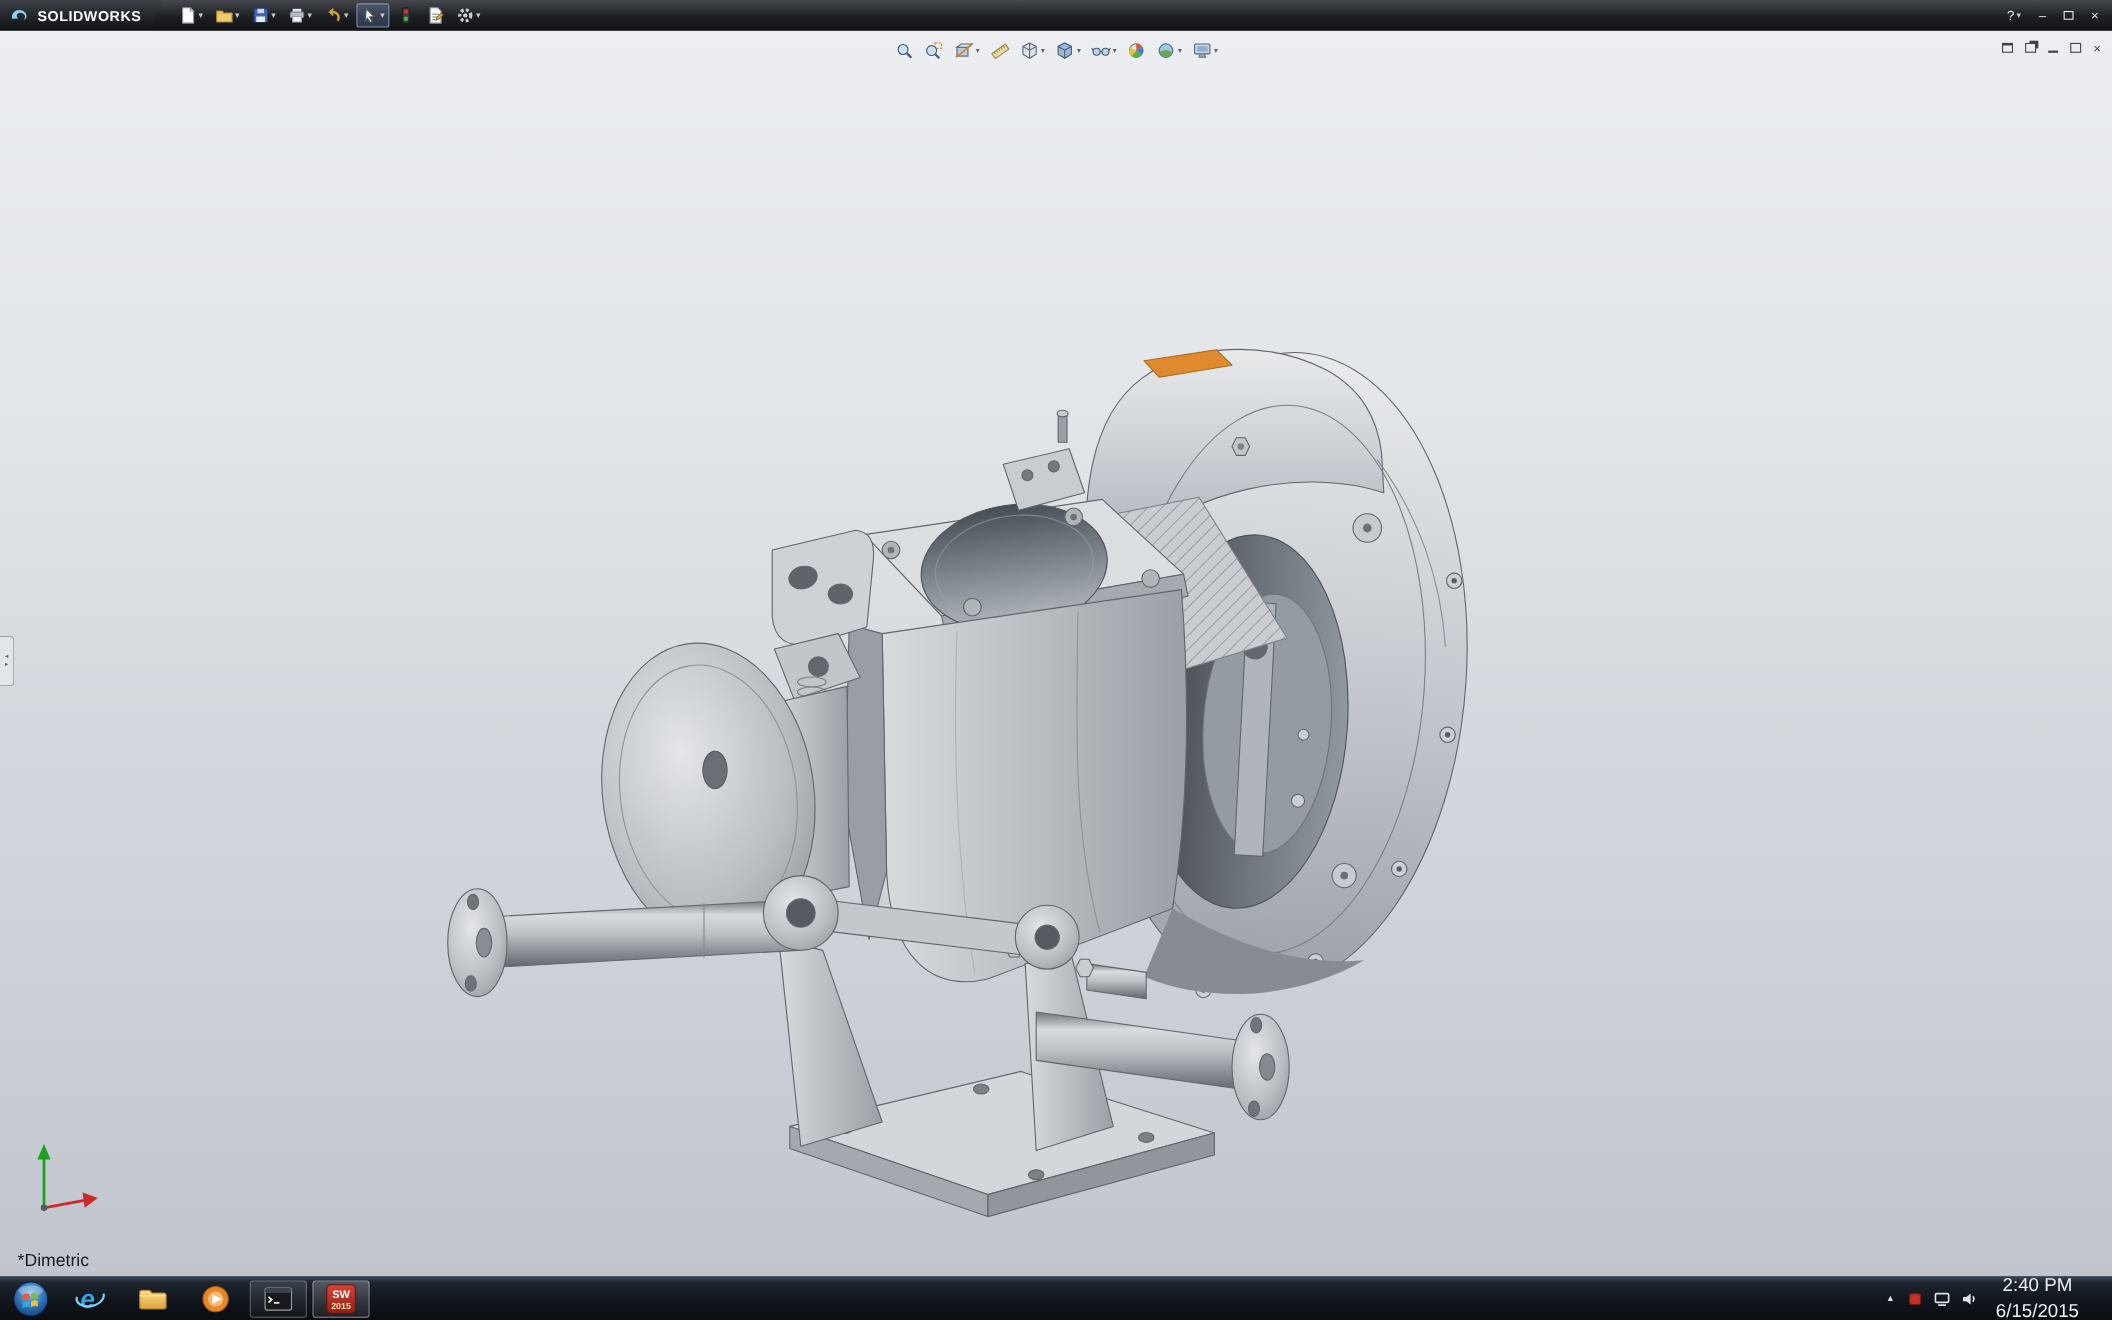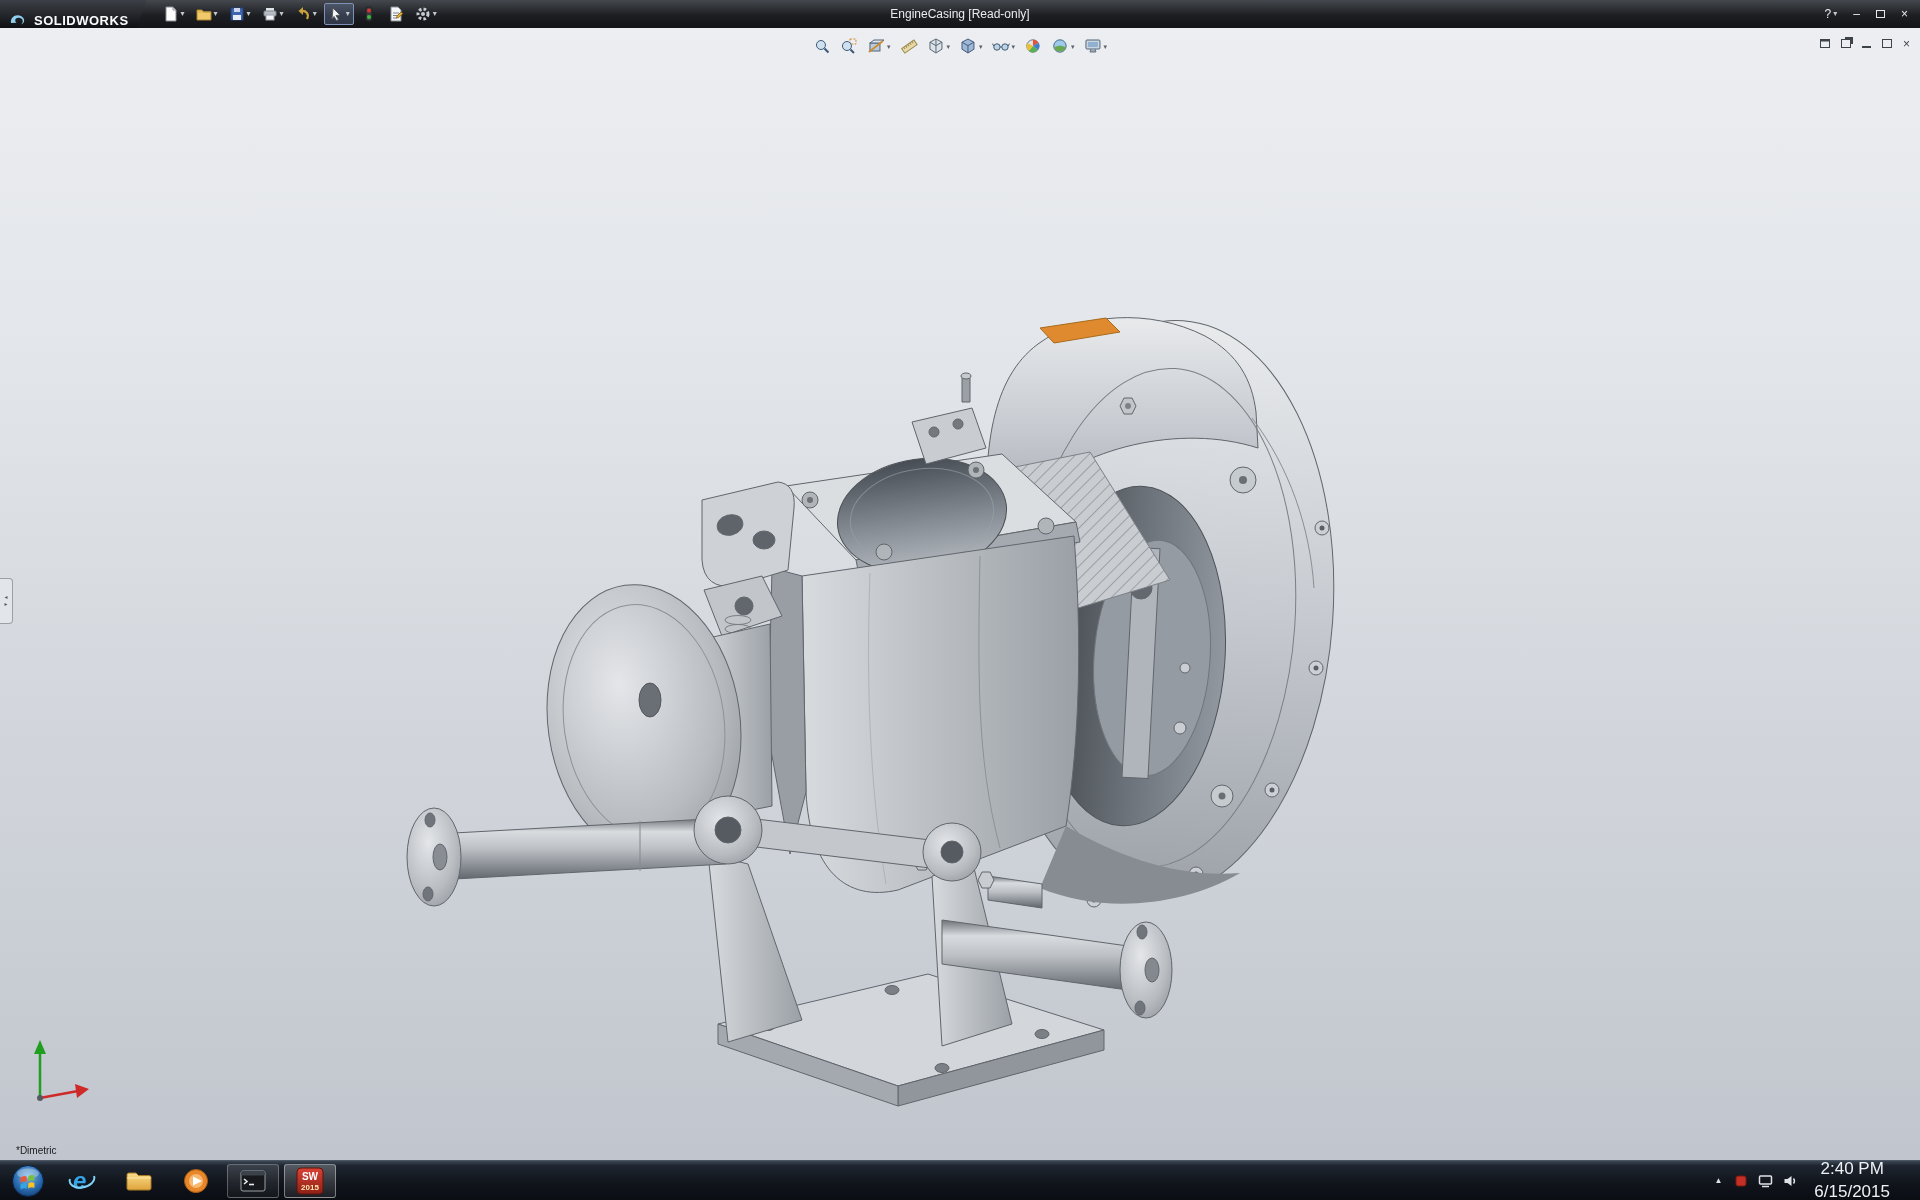--- a/index.html
+++ b/index.html
@@ -1,21 +1,21 @@
 <!DOCTYPE html>
 <html><head>
 <meta charset="utf-8">
 <style>
   * { margin:0; padding:0; box-sizing:border-box; }
   html,body { width:1920px; height:1200px; overflow:hidden; font-family:"Liberation Sans", sans-serif; background:#000; }
   .screen { width:1920px; height:1200px; display:flex; flex-direction:column; }
 
   
   .titlebar { height:28px; flex:0 0 28px; background:linear-gradient(#45484e,#1c1e22 55%,#121418); display:flex; align-items:center; position:relative; color:#eceff2; }
-  .logo { display:flex; align-items:flex-end; gap:6px; height:28px; padding:0 18px 0 8px; background:linear-gradient(#3c3f45,#0e1013); clip-path:polygon(0 0,100% 0,calc(100% - 10px) 100%,0 100%); }
+  .logo { display:flex; align-items:center; gap:6px; height:28px; padding:0 18px 0 8px; background:linear-gradient(#3c3f45,#0e1013); clip-path:polygon(0 0,100% 0,calc(100% - 10px) 100%,0 100%); }
   .logo-text { font-size:13px; font-weight:bold; letter-spacing:.5px; color:#fafbfc; }
   .tb-tools { display:flex; align-items:center; gap:3px; margin-left:12px; z-index:2; }
   .tbtn { display:flex; align-items:center; gap:2px; padding:2px 3px; border-radius:2px; border:1px solid transparent; }
   .tbtn.pressed { border-color:#7d92b6; background:rgba(130,160,210,.25); }
   .caret { font-size:8px; line-height:1; color:#c3c8cf; }
   .tb-title { position:absolute; left:0; right:0; text-align:center; font-size:12px; color:#e8ebee; pointer-events:none; }
   .win-controls { margin-left:auto; display:flex; align-items:center; gap:16px; padding-right:12px; z-index:2; font-size:12px; }
   .wc { display:flex; align-items:center; gap:2px; color:#e8ebee; }
   .restore-box { width:9px; height:8px; border:1.4px solid #e8ebee; display:inline-block; }
 
@@ -29,21 +29,21 @@
 
   .doc-controls { position:absolute; top:8px; right:10px; display:flex; align-items:center; gap:11px; color:#3e434a; font-size:12px; }
   .wbox { width:10px; height:9px; border:1.4px solid #3e434a; display:inline-block; }
   .wbox.tile { box-shadow:inset 0 2.5px 0 -1.1px #3e434a; }
   .wbox.cascade { box-shadow:3px -3px 0 -1px #3e434a; margin-top:3px; }
   .min-dash { width:9px; height:2px; background:#3e434a; display:inline-block; margin-top:8px; }
 
   .fm-tab { position:absolute; left:0; top:550px; width:13px; height:46px; background:#e2e5e9; border:1px solid #9aa0a7; border-left:none; border-radius:0 4px 4px 0; display:flex; flex-direction:column; align-items:center; justify-content:center; font-size:6px; color:#5a5f66; line-height:1.1; }
 
   .triad { position:absolute; left:20px; bottom:46px; }
-  .orientation { position:absolute; left:16px; bottom:4px; font-size:10px; color:#17191b; }
+  .orientation { position:absolute; left:16px; bottom:4px; font-size:16px; color:#17191b; }
 
   
   .taskbar { height:40px; flex:0 0 40px; background:linear-gradient(#3b4654 0%,#1e2530 12%,#11151c 55%,#0a0d12 100%); border-top:1px solid #4a5663; display:flex; align-items:stretch; }
   .start { width:56px; display:flex; align-items:center; justify-content:center; }
   .task-icons { display:flex; align-items:center; gap:5px; }
   .task-item { width:52px; height:34px; display:flex; align-items:center; justify-content:center; border-radius:3px; border:1px solid transparent; }
   .task-item.running { background:linear-gradient(rgba(255,255,255,.13),rgba(255,255,255,.03)); border-color:rgba(255,255,255,.28); }
   .task-item.active { background:linear-gradient(rgba(255,255,255,.24),rgba(255,255,255,.07)); border-color:rgba(255,255,255,.4); }
   .tray { margin-left:auto; display:flex; align-items:center; gap:10px; }
   .chevron { font-size:8px; color:#dfe3e8; padding:0 2px; }
@@ -125,21 +125,20 @@
       </span>
       <span class="tbtn">
         <svg width="16" height="16">
             <circle cx="8" cy="8" r="5" fill="none" stroke="#c8ccd2" stroke-width="3" stroke-dasharray="2.6 2.1"></circle>
             <circle cx="8" cy="8" r="2" fill="#c8ccd2"></circle>
           </svg>
         <span class="caret">▾</span>
       </span>
     </div>
 
-    <div class="tb-title">EngineCasing [Read-only]</div>
 
     <div class="win-controls">
       <span class="wc">
         <span>?</span>
         <span class="caret">▾</span>
       </span>
       <span class="wc">–</span>
       <span class="wc">
           <span class="restore-box"></span>
         </span>

